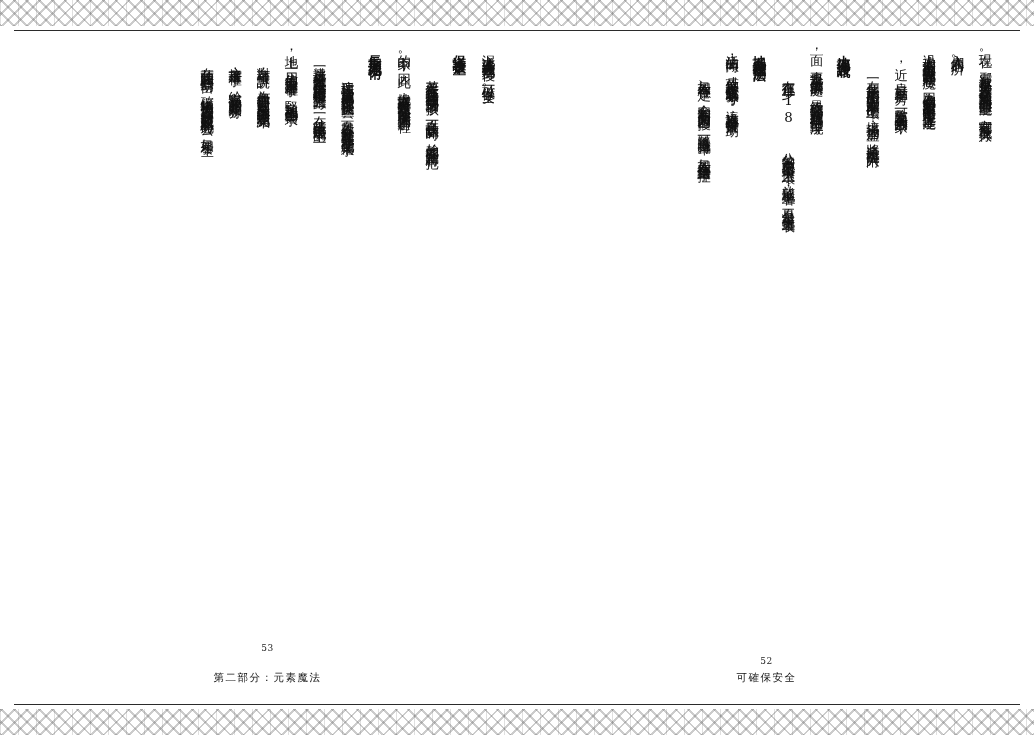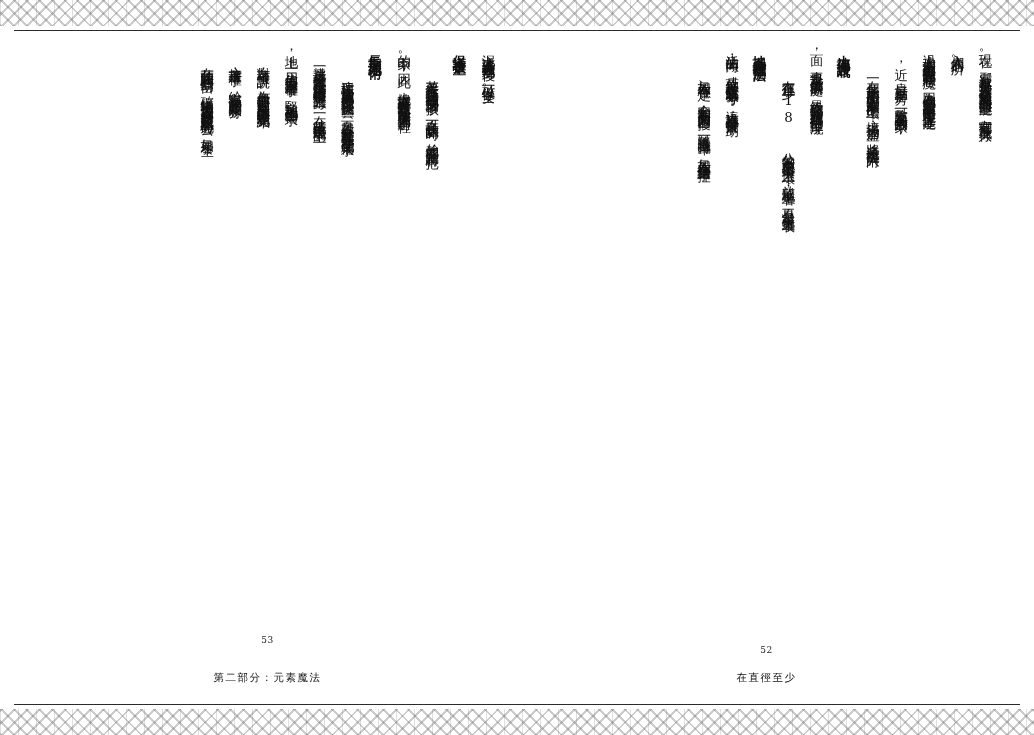--- a/index.html
+++ b/index.html
@@ -93,37 +93,37 @@
   .col.heading {
     font-weight: bold;
     letter-spacing: 2.2px;
   }
   .col.indent { padding-top: 26px; }
   .col.indent2 { padding-top: 13px; }
 
   
   .folio {
     position: absolute;
-    bottom: 34px;
+    bottom: 23px;
     width: 100%;
     text-align: center;
     font-size: 9px;
     color: #222;
     letter-spacing: 0.5px;
   }
   .running-head {
     position: absolute;
     bottom: 4px;
     width: 100%;
     text-align: center;
     font-size: 10.5px;
     color: #111;
     letter-spacing: 1.5px;
   }
-  .leaf.left .folio { bottom: 44px; }
+  .leaf.left .folio { bottom: 36px; }
 </style>
 </head>
 <body>
 
 <div class="page">
 
   <div class="ornament-band top"></div>
   <div class="rule top-rule"></div>
 
   <div class="spread">
@@ -154,21 +154,21 @@
         <div class="col indent2">近，最好是窗戶旁，可防止邪惡進入你的家中。</div>
         <div class="col indent">在一個長形的小瓶子中倒入新鮮潔淨的土壤，填滿後加蓋，將這瓶子擺在入口附</div>
         <div class="col heading">大地保護瓶</div>
         <div class="col">面，也要凝視著土壤的深處，最終你會開始注意到有符碼從土中浮現。</div>
         <div class="col indent">在直徑至少 18 公分的平底小容器中填入土壤，放鬆地坐著，不只是凝視著土壤表</div>
         <div class="col heading">地系窺視預測法</div>
         <div class="col">生活的傾向，或是你總是在生氣或緊張兮兮，這大地護身符會帶來幫助。</div>
         <div class="col indent">如果你有穩定、安全和自制力方面的困擾，可將這隨身攜帶。如果你有讓情緒掌控</div>
       </div>
       <div class="folio">52</div>
-      <div class="running-head">在直徑至少</div>
+      <div class="running-head">可確保安全</div>
     </div>
 
   </div>
 
   <div class="rule bottom-rule"></div>
   <div class="ornament-band bottom"></div>
 
 </div>
 
 </body></html>

